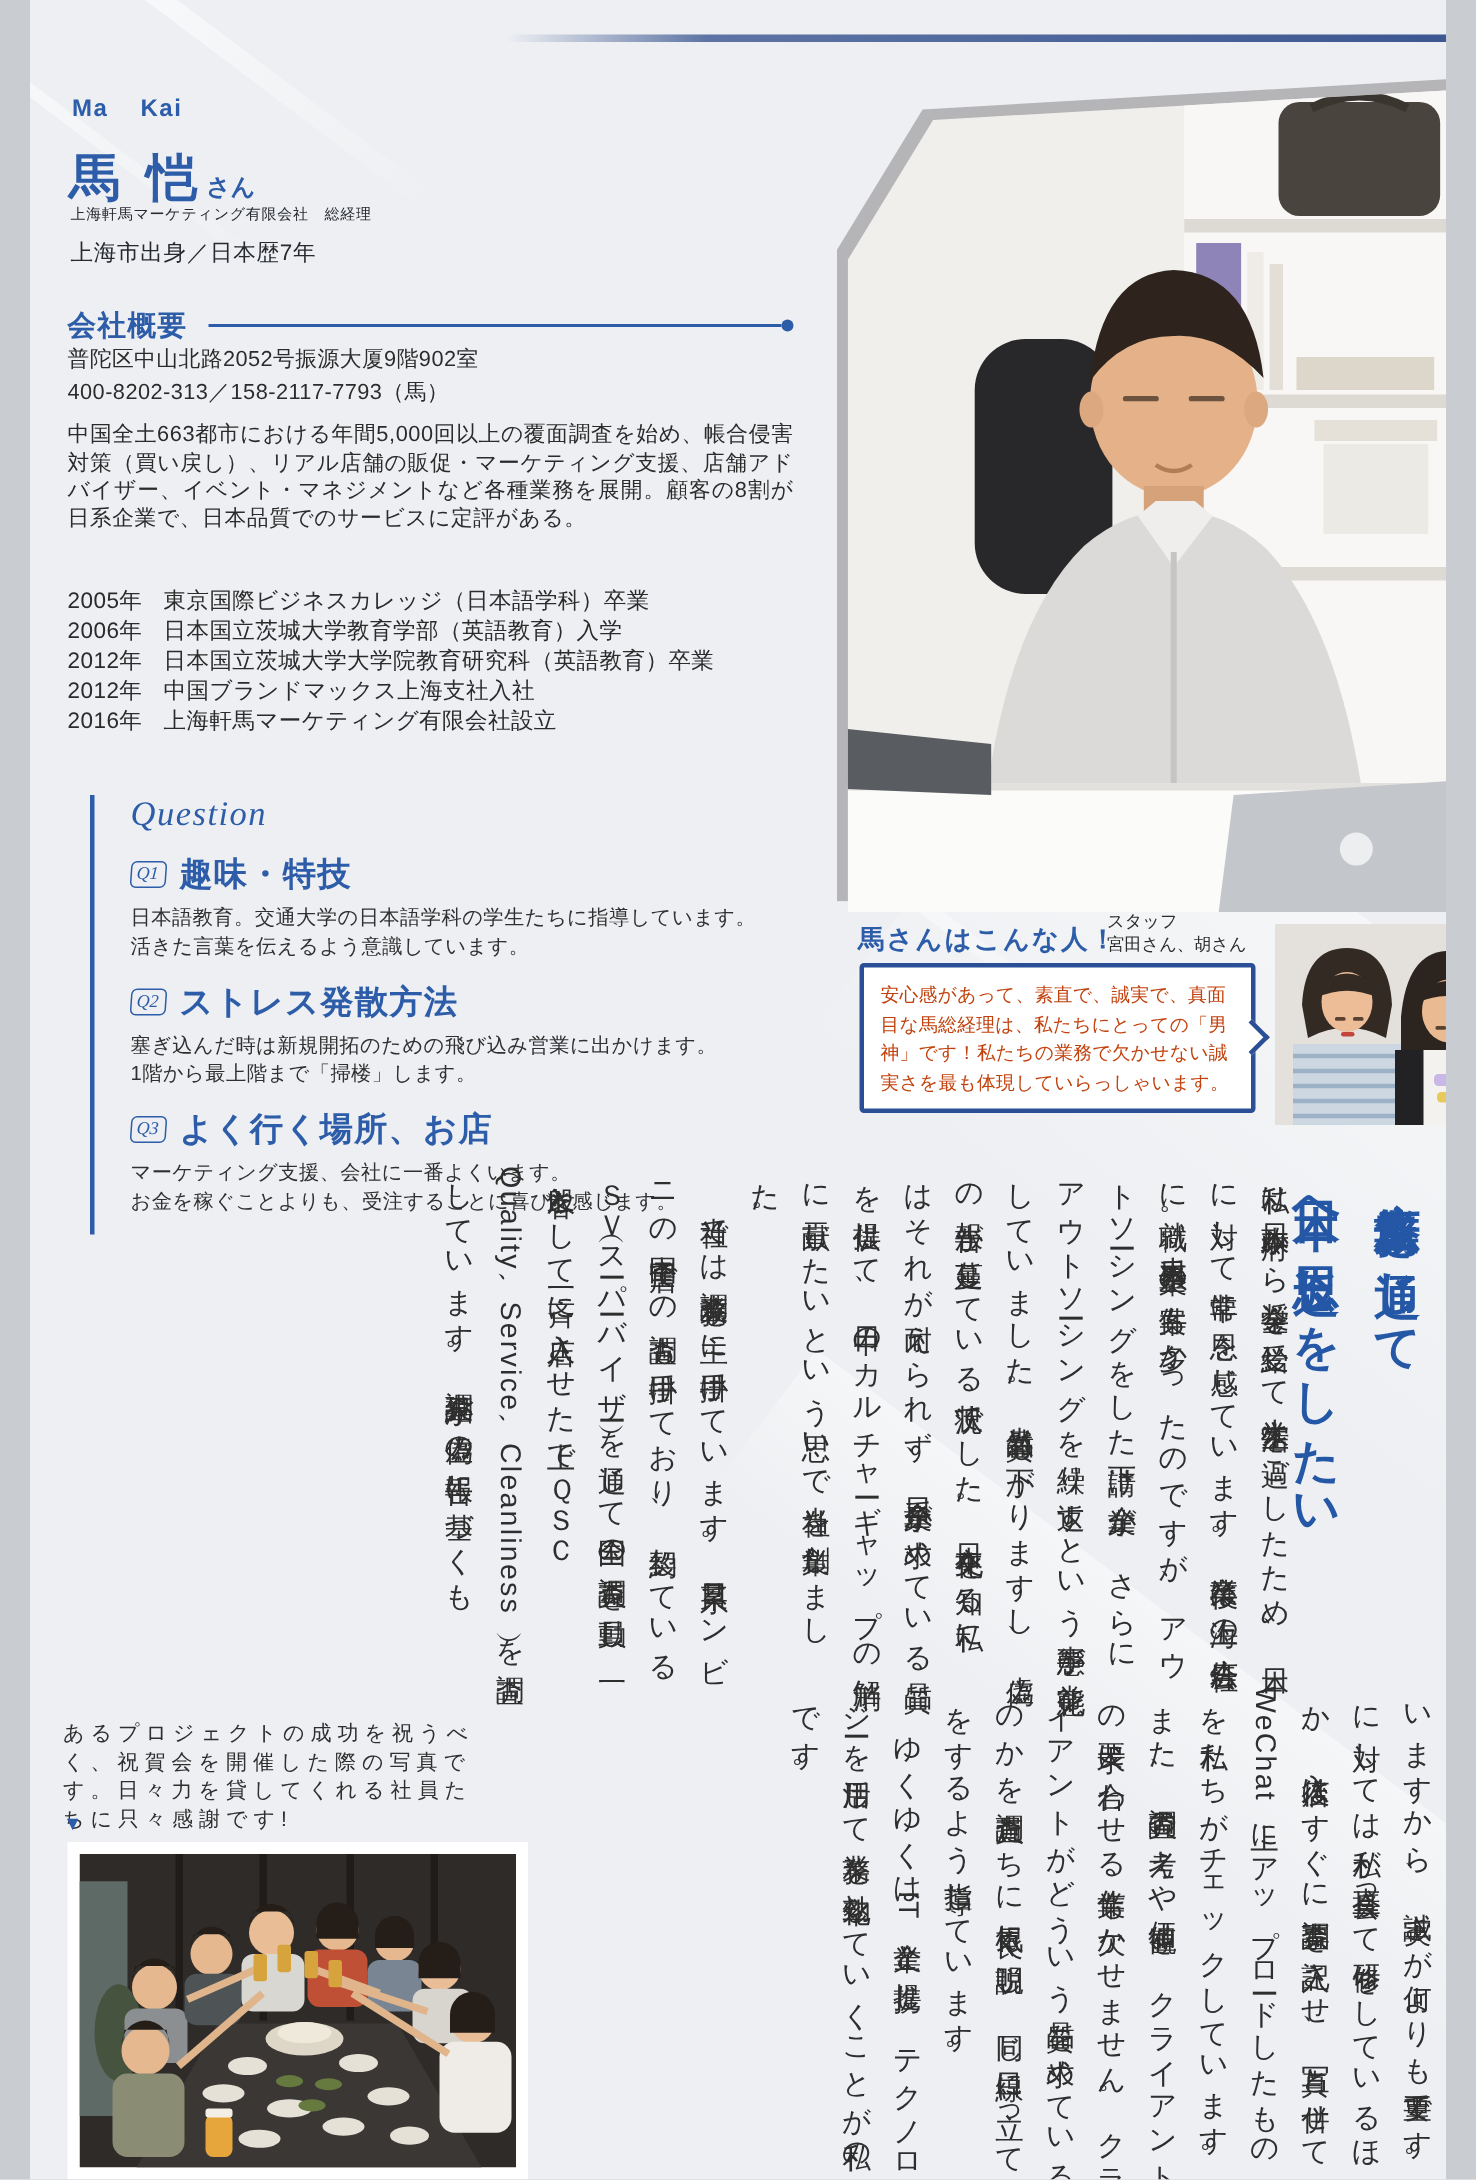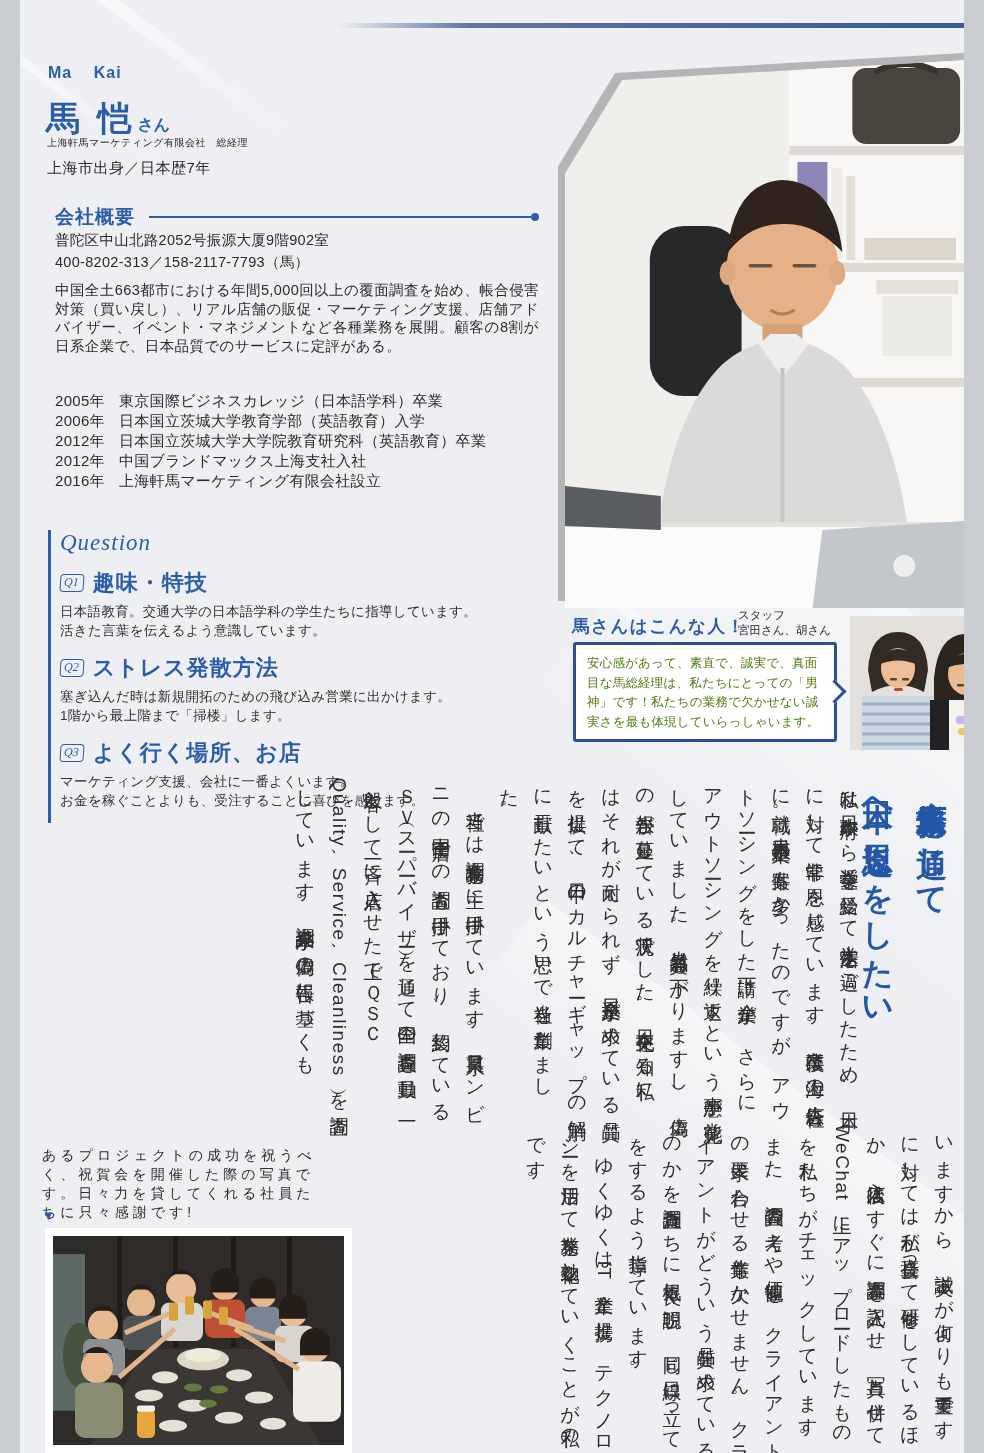--- a/index.html
+++ b/index.html
@@ -22,39 +22,39 @@
   
   .romaji { position:absolute; left:28px; top:64px; font-size:16px; font-weight:700;
     color:var(--accent-blue,#2d5da9); word-spacing:16px; letter-spacing:1px; }
   .name-row { position:absolute; left:26px; top:96px; color:var(--accent-blue,#2d5da9); }
   .name-jp { font-size:34px; font-weight:800; letter-spacing:4px; }
   .name-suffix { font-size:16px; font-weight:700; margin-left:2px; }
   .affil1 { position:absolute; left:27px; top:136px; font-size:10px; letter-spacing:.5px; color:#26292e; }
   .affil2 { position:absolute; left:27px; top:159px; font-size:15px; letter-spacing:.5px; color:#26292e; }
 
   
-  .section { position:absolute; left:25px; width:484px;margin-left:10px; }
+  .section { position:absolute; left:25px; width:484px; }
   .company { top:205px; }
   .profile { top:386px; }
   .sec-head { display:flex; align-items:center; height:24px; }
   .sec-title { font-size:19px; font-weight:800; color:var(--accent-blue,#2d5da9); letter-spacing:1px; flex:none; }
   .sec-title.latin { font-size:20px; letter-spacing:.5px; }
   .sec-rule { flex:1; height:2px; background:var(--accent-blue,#2d5da9); margin-left:14px; }
   .sec-dot { flex:none; width:8px; height:8px; border-radius:50%; background:var(--accent-blue,#2d5da9); }
   .addr { font-size:14.5px; line-height:22px; letter-spacing:.3px; color:#2b2b2b; }
   .addr:first-of-type { margin-top:5px; }
   .desc { margin:8px 0 0; font-size:14.5px; line-height:18.5px; letter-spacing:.4px; color:#2b2b2b; text-align:justify; }
   .prow { display:flex; font-size:15px; line-height:20px; color:#2b2b2b; letter-spacing:.3px; }
   .prow:first-of-type { margin-top:5px; }
   .pyear { flex:none; width:64px; }
   .pevent { flex:1; }
 
   
-  .questions { position:absolute; left:28px; top:530px; width:468px;
-    border-left:3.5px solid var(--accent-blue,#2d5da9); padding-left:9px; }
+  .questions { position:absolute; left:40px; top:530px; width:468px;
+    border-left:3.5px solid var(--accent-blue,#2d5da9); padding-left:24px; }
   .q-heading { font-family:"Liberation Serif", serif; font-style:italic; font-size:23px;
     color:var(--accent-blue,#2d5da9); letter-spacing:1px; margin-bottom:12px; }
   .q-item { margin-bottom:13px; }
   .q-row { display:flex; align-items:center; }
   .q-badge { font-family:"Liberation Serif", serif; font-style:italic; font-size:12px;
     color:var(--accent-blue,#2d5da9); border:1.4px solid var(--accent-blue,#2d5da9);
     border-radius:4px; padding:0 4px 1px 3px; margin-right:9px; transform:skewX(-4deg); }
   .q-title { font-size:22px; font-weight:700; color:var(--accent-blue,#2d5da9); letter-spacing:1px; }
   .q-answer { margin-top:5px; font-size:13.5px; line-height:18.5px; letter-spacing:.3px;
     color:#303030; white-space:pre-line; }
@@ -69,21 +69,21 @@
   
   .staff-heading { position:absolute; left:552px; top:614px; font-size:17.5px; font-weight:800;
     color:var(--accent-blue,#2d5da9); letter-spacing:1.5px; }
   .staff-names { position:absolute; left:718px; top:608px; font-size:11.5px; line-height:15px;
     color:#2b2b2b; white-space:pre-line; }
   .bubble { position:absolute; left:553px; top:642px; width:264px; height:100px;
     background:#fff; border:3px solid var(--navy-border,#2b4f96); border-radius:3px; box-sizing:border-box; }
   .bubble:after { content:""; position:absolute; right:-9px; top:38px; width:14px; height:14px;
     background:#fff; border-top:3px solid var(--navy-border,#2b4f96); border-right:3px solid var(--navy-border,#2b4f96);
     transform:rotate(45deg); }
-  .bubble p { margin:9px 11px; font-size:12.5px; line-height:19.5px; letter-spacing:.2px; color:#4d7c0f; }
+  .bubble p { margin:9px 11px; font-size:12.5px; line-height:19.5px; letter-spacing:.2px; color:#c2410c; }
   .staff-photo { position:absolute; left:830px; top:616px; width:154px; height:134px; }
   .staff-photo svg { display:block; width:100%; height:100%; }
 
   
   .vtext { writing-mode:vertical-rl; text-orientation:mixed; white-space:pre-line; }
   .article-title { position:absolute; right:6px; top:776px; height:336px;
     font-size:31px; font-weight:800; letter-spacing:2.5px; line-height:54px;
     color:var(--title-blue,#2457a5); }
   .article-top { position:absolute; left:28px; top:776px; width:818px; height:338px;
     font-size:19px; letter-spacing:1.5px; line-height:34px; color:#2e2e2e; }

